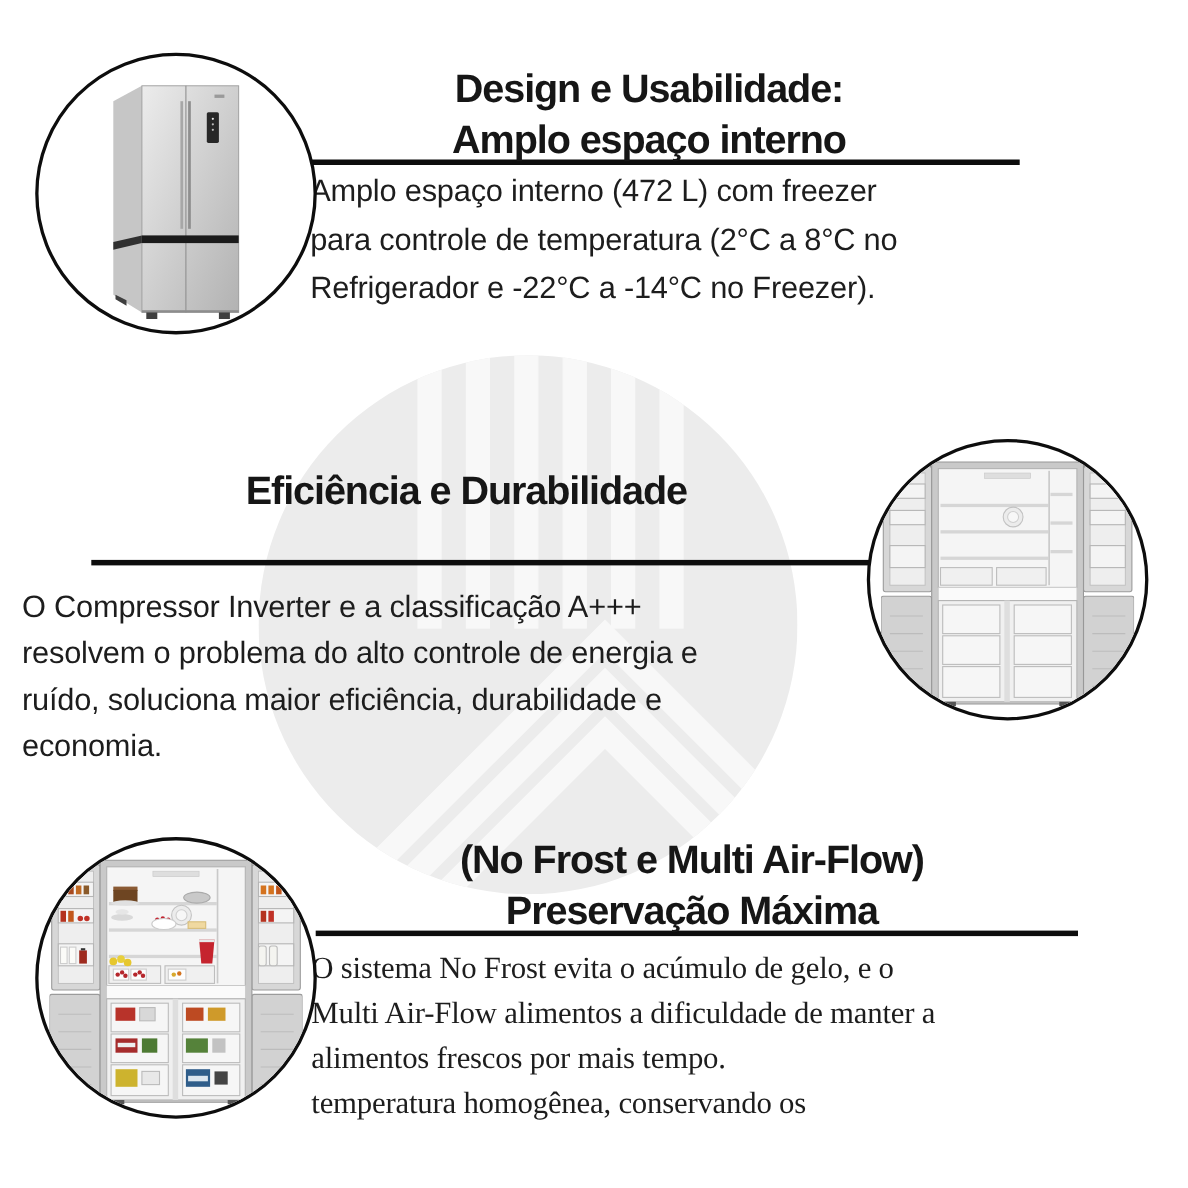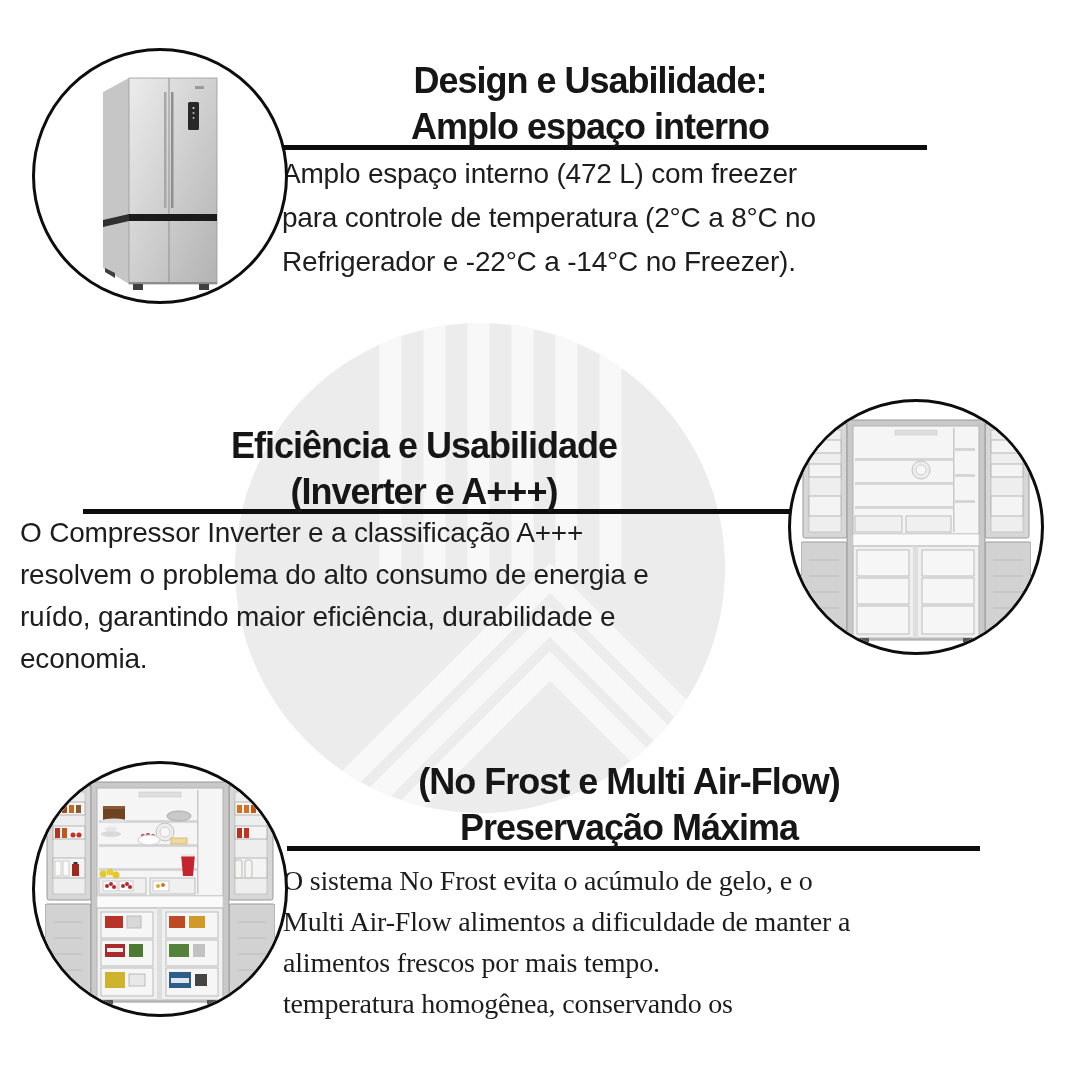--- a/index.html
+++ b/index.html
@@ -36,21 +36,21 @@
   .divider{position:absolute;height:5px;background:var(--line);}
   .d1{left:283px;top:145px;width:644px;}
   .d2{left:83px;top:509px;width:707px;}
   .d3{left:287px;top:846px;width:693px;}
   .bodytxt{
     position:absolute;font-size:28px;letter-spacing:-0.2px;
     text-align:left;color:#1d1d1d;
   }
   .bodytxt div{white-space:nowrap;}
   .b1{left:282px;top:152px;width:700px;line-height:44px;}
-  .b2{left:20px;top:512px;width:800px;line-height:42px;}
+  .b2{left:20px;top:531px;width:800px;line-height:42px;}
   .b3{left:283px;top:860px;width:700px;line-height:41px;font-family:Liberation Serif, serif;}
 </style>
 </head>
 <body>
 
 <div class="canvas">
 
   <svg class="watermark" viewBox="0 0 490 490" aria-hidden="true">
     <defs>
         <clipPath id="wmclip">
@@ -108,27 +108,26 @@
         <rect x="42" y="218" width="10" height="6" fill="#3f3f3f"></rect>
         <rect x="108" y="218" width="10" height="6" fill="#3f3f3f"></rect>
         <polygon points="14,202 24,207 24,212 14,206" fill="#3f3f3f"></polygon>
       </svg>
     </div>
   </section>
 
   <section>
     <div class="divider d2"></div>
     <h2 class="title t2">
-      <div>Eficiência e Usabilidade</div>
-      <div>(Inverter e A+++)</div>
+      <div>Eficiência e Durabilidade</div>
     </h2>
     <div class="bodytxt b2">
       <div>O Compressor Inverter e a classificação A+++</div>
-      <div>resolvem o problema do alto consumo de energia e</div>
-      <div>ruído, garantindo maior eficiência, durabilidade e</div>
+      <div>resolvem o problema do alto controle de energia e</div>
+      <div>ruído, soluciona maior eficiência, durabilidade e</div>
       <div>economia.</div>
     </div>
     <div class="photo-circle c2">
       <svg style="left:10px;top:12px" width="230" height="228" viewBox="0 0 230 228" aria-hidden="true">
 
         <rect x="2" y="10" width="44" height="114" rx="2" fill="#d7d7d7" stroke="#9b9b9b"></rect>
         <rect x="8" y="16" width="32" height="102" fill="#eeeeee" stroke="#bdbdbd" stroke-width="0.8"></rect>
         <rect x="8" y="26" width="32" height="13" fill="#f4f4f4" stroke="#b5b5b5"></rect>
         <rect x="8" y="50" width="32" height="13" fill="#f4f4f4" stroke="#b5b5b5"></rect>
         <rect x="8" y="82" width="32" height="20" fill="#f4f4f4" stroke="#b5b5b5"></rect>

